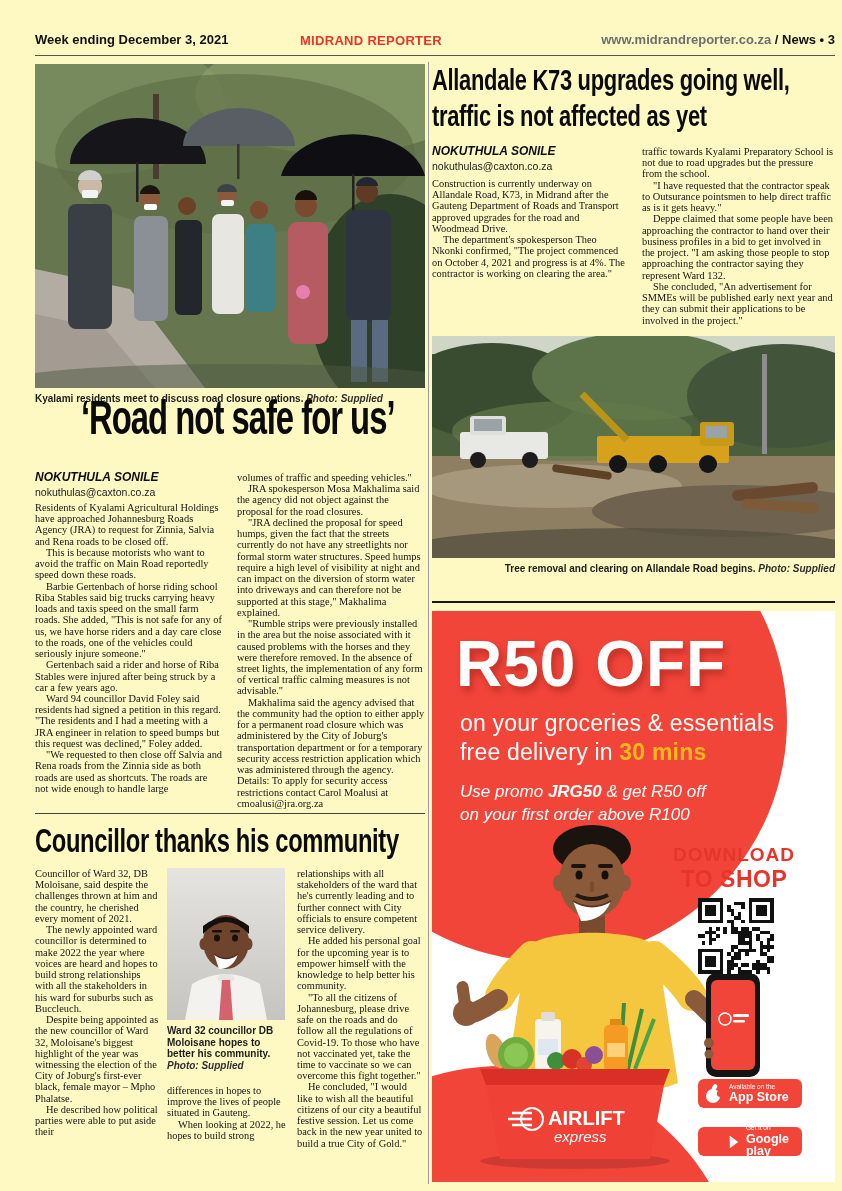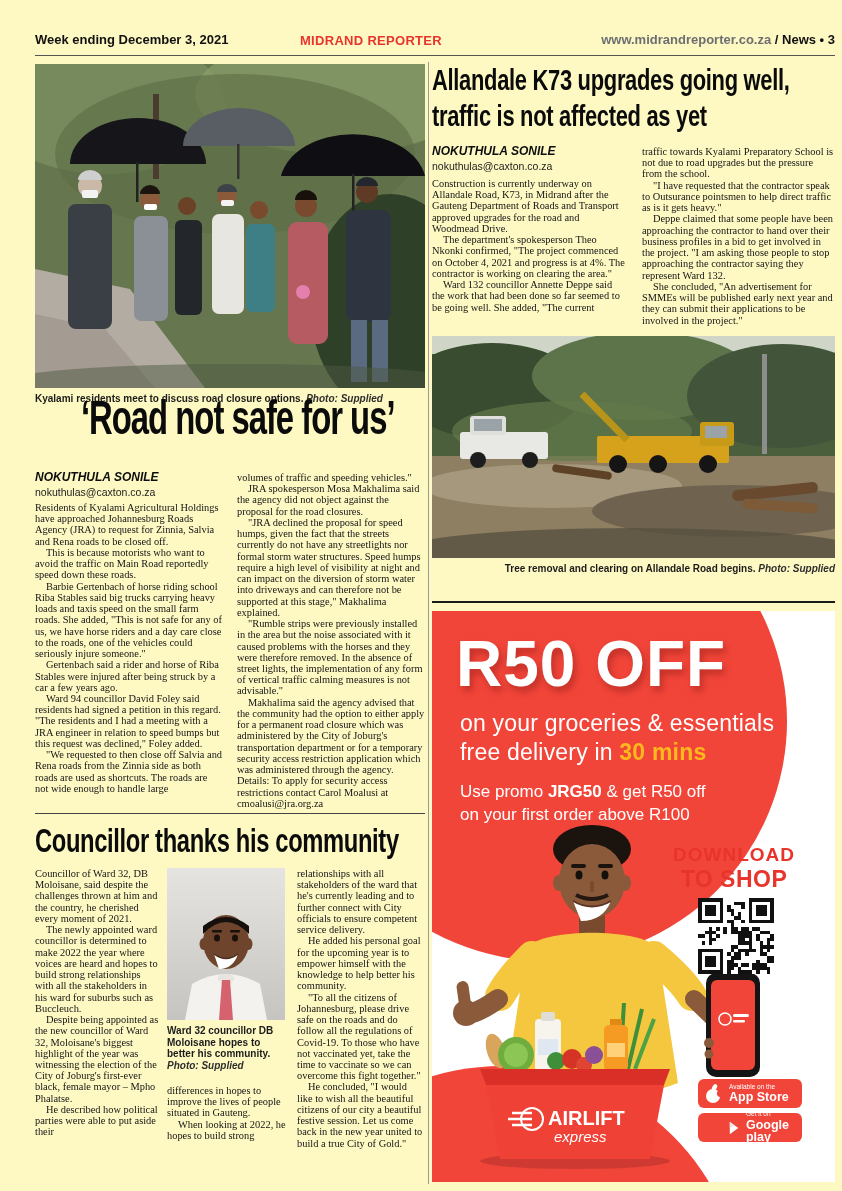--- a/index.html
+++ b/index.html
@@ -29,21 +29,21 @@
   
   .bp{margin:0;font-family:"Liberation Serif",serif;font-size:10.4px;line-height:1.08;color:#141414;}
   .ind{text-indent:11px;}
   .colbox{overflow:hidden;}
   
   .ad{left:432px;top:611px;width:403px;height:571px;background:#fff;overflow:hidden;}
   .ad-offer{left:24px;top:16px;font-size:64px;font-weight:bold;color:#fff;letter-spacing:1px;
             text-shadow:3px 5px 7px rgba(130,25,15,.45);}
   .ad-sub{left:28px;font-size:23px;color:#fff;letter-spacing:.2px;}
   .ad-hi{color:#ffb81c;font-weight:bold;}
-  .ad-promo{left:28px;font-size:17px;color:#fff;}
+  .ad-promo{left:28px;font-size:17px;font-style:italic;color:#fff;}
   .ad-dl{left:228px;top:233px;width:148px;text-align:center;color:#e8342b;font-weight:bold;}
   .ad-dl .l1{font-size:19px;letter-spacing:1px;}
   .ad-dl .l2{font-size:23px;letter-spacing:.5px;}
   .qr{left:266px;top:287px;width:76px;height:76px;background:#fff;}
   .badge{left:266px;width:104px;height:29px;background:#f2453a;border-radius:6px;display:flex;align-items:center;
          padding:0 6px;box-sizing:border-box;color:#fff;}
   .badge .txt{margin-left:5px;line-height:1;}
   .badge .small{font-size:6.5px;display:block;}
   .badge .big{font-size:12.5px;font-weight:bold;display:block;margin-top:1px;}
   svg{display:block;}
@@ -194,21 +194,20 @@
     <div class="hl hl-alln">Allandale K73 upgrades going well,</div>
     <div class="hl hl-alln">traffic is not affected as yet</div>
   </div>
   <div class="abs" style="left:432px;top:144px;">
     <div class="by-name">NOKUTHULA SONILE</div>
     <div class="by-mail">nokuthulas@caxton.co.za</div>
   </div>
   <div class="abs colbox" style="left:432px;top:178px;width:193px;height:156px;">
     <p class="bp">Construction is currently underway on Allandale Road, K73, in Midrand after the Gauteng Department of Roads and Transport approved upgrades for the road and Woodmead Drive.</p>
     <p class="bp ind">The department's spokesperson Theo Nkonki confirmed, "The project commenced on October 4, 2021 and progress is at 4%. The contractor is working on clearing the area."</p>
-    <p class="bp ind">Ward 132 councillor Annette Deppe said the work that had been done so far seemed to be going well. She added, "The current</p>
   </div>
   <div class="abs colbox" style="left:642px;top:146px;width:193px;height:188px;">
     <p class="bp">traffic towards Kyalami Preparatory School is not due to road upgrades but the pressure from the school.</p>
     <p class="bp ind">"I have requested that the contractor speak to Outsurance pointsmen to help direct traffic as is it gets heavy."</p>
     <p class="bp ind">Deppe claimed that some people have been approaching the contractor to hand over their business profiles in a bid to get involved in the project. "I am asking those people to stop approaching the contractor saying they represent Ward 132.</p>
     <p class="bp ind">She concluded, "An advertisement for SMMEs will be published early next year and they can submit their applications to be involved in the project."</p>
   </div>
 
   <div class="abs" style="left:432px;top:336px;width:403px;height:222px;">
     <svg width="403" height="222" viewBox="0 0 403 222">
@@ -485,21 +484,21 @@
       <svg width="20" height="24" viewBox="0 0 20 24">
         <circle cx="9" cy="14" r="7" fill="#fff"></circle>
         <circle cx="16.5" cy="11.5" r="3.6" fill="#f2453a"></circle>
         <ellipse cx="10.5" cy="5.5" rx="2.2" ry="3.6" fill="#fff" transform="rotate(32 10.5 5.5)"></ellipse>
       </svg>
       <span class="txt">
         <span class="small">Available on the</span>
         <span class="big">App Store</span>
       </span>
     </div>
-    <div class="abs badge" style="top:502px;padding-left:29px;">
+    <div class="abs badge" style="top:516px;padding-left:29px;">
       <svg width="20" height="24" viewBox="0 0 20 24">
         <polygon points="4,3 4,21 16,12" fill="#fff"></polygon>
         <polygon points="4,3 10,9 4,12" fill="#e6e6e6"></polygon>
       </svg>
       <span class="txt">
         <span class="small">Get it on</span>
         <span class="big">Google play</span>
       </span>
     </div>
   </div>

